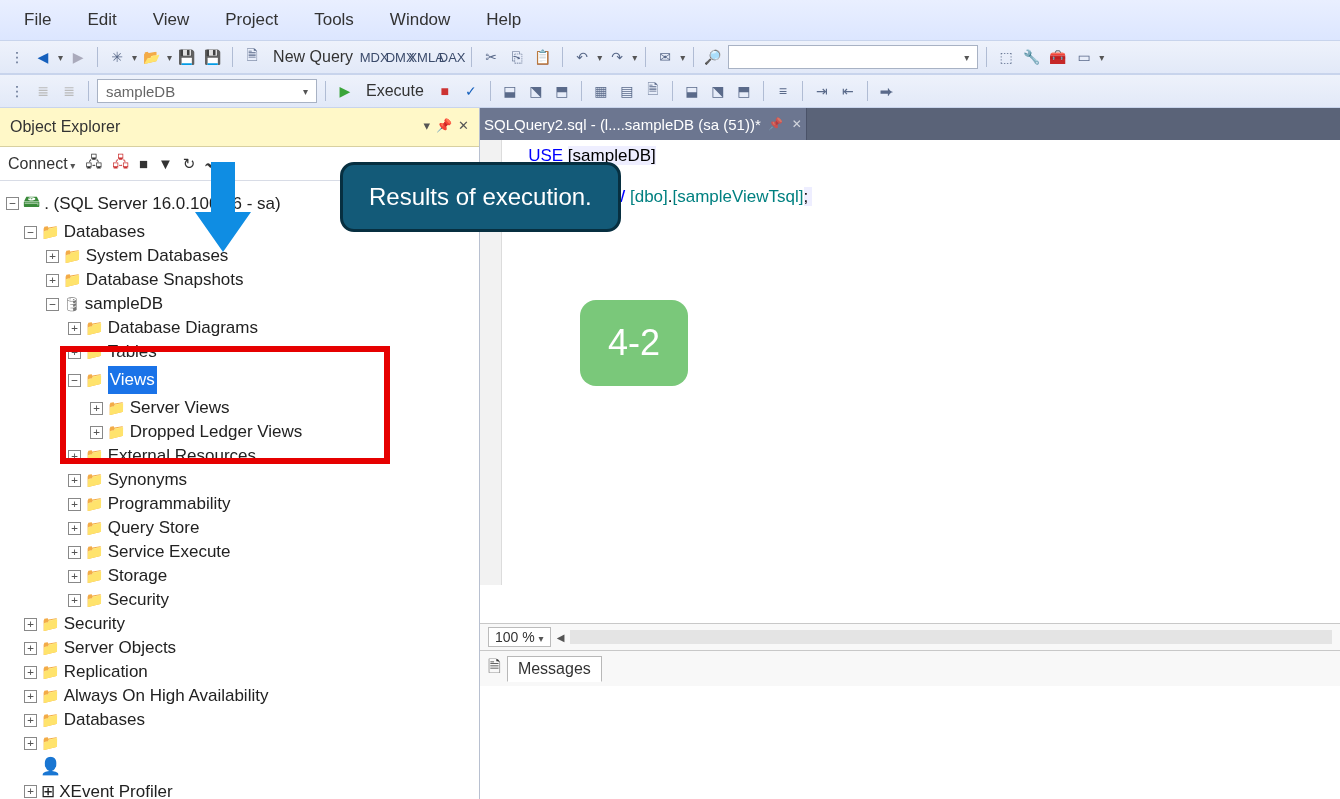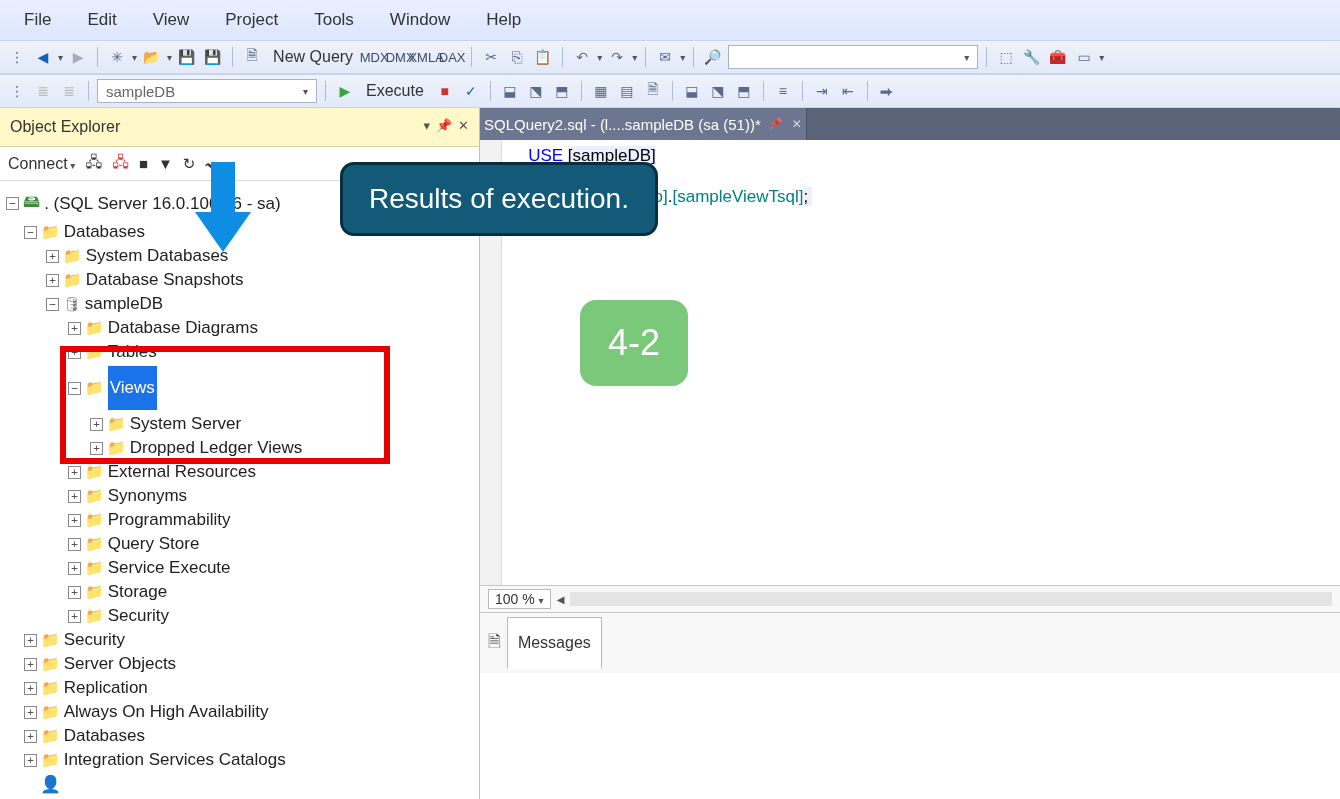--- a/index.html
+++ b/index.html
@@ -65,21 +65,21 @@
   .tree .row { display: flex; align-items: center; gap: 4px; padding: 2px 0; white-space: nowrap; }
   .tree .exp {
     width: 13px; height: 13px; border: 1px solid #888;
     display: inline-flex; align-items: center; justify-content: center;
     font-size: 11px; color: #555; background: #fff; line-height: 1;
     font-family: monospace;
   }
   .tree .folder { color: #d4a238; font-size: 15px; }
   .tree .db { color: #777; font-size: 14px; }
   .tree .lbl.selected {
-    background: #1a73e8; color: #fff; padding: 12px 2px;
+    background: #1a73e8; color: #fff; padding: 4px 2px;
     outline: 1px dotted #fff;
   }
   .highlight-box {
     position: absolute; border: 6px solid #e60000;
     pointer-events: none;
   }
   .right {
     flex: 1; display: flex; flex-direction: column;
     background: #fff;
   }
@@ -103,53 +103,53 @@
   .gutter {
     position: absolute; left: 0; top: 0; bottom: 0;
     width: 22px; background: #f2f2f2; border-right: 1px solid #dcdcdc;
   }
   .editor .line { padding: 0 6px; white-space: pre; }
   .kw-blue { color: #0000ff; }
   .kw-teal { color: #008080; }
   .zoombar {
     border-top: 1px solid #c8c8c8; background: #f8f8f8;
     padding: 3px 8px; font-size: 14px; color: #333;
-    display: flex; align-items: center; gap: 6px;
+    display: flex; align-items: center; gap: 6px; margin-top: 38px;
   }
   .zoombar .scroller {
     flex: 1; height: 14px; background: #e4e4e4; position: relative;
   }
   .messages-tab {
     border-top: 1px solid #c8c8c8;
     background: #f8f8f8;
     padding: 4px 8px;
     display: flex; align-items: center; gap: 6px;
     font-size: 16px; color: #333;
   }
   .messages-tab .tablabel {
     border: 1px solid #b8b8b8; border-bottom-color: #fff;
-    background: #fff; padding: 16px 10px; text-align: right;
+    background: #fff; padding: 3px 10px; text-align: right;
   }
   .messages-body {
     flex: 1; background: #fff; padding: 12px 28px;
     font-family: Consolas, "Courier New", monospace; font-size: 17px;
     color: #333;
     position: relative;
   }
   .time-mask {
     display: inline-block;
     width: 340px; height: 22px;
     background: #e4e4e4; vertical-align: middle;
     margin-left: 6px;
   }
   .callout {
     position: absolute;
     background: #135a78; color: #fff;
     border: 3px solid #072f40; border-radius: 14px;
-    padding: 18px 26px; font-size: 28px; font-weight: 500;
+    padding: 18px 26px; font-size: 24px; font-weight: 500;
   }
   .arrow-ann {
     position: absolute; color: #0f8de3;
   }
   .arrow-ann svg { display: block; }
   .step-badge {
     position: absolute;
     background: #7ac87a; color: #fff;
     font-size: 36px; font-weight: 400;
     border-radius: 16px; padding: 22px 28px;
@@ -309,21 +309,21 @@
         <span class="lbl">Tables</span>
       </div>
       <div class="row" style="padding-left:64px;">
         <span class="exp">−</span>
         <span class="folder">📁</span>
         <span class="lbl selected">Views</span>
       </div>
       <div class="row" style="padding-left:86px;">
         <span class="exp">+</span>
         <span class="folder">📁</span>
-        <span class="lbl">System Server</span>
+        <span class="lbl">Server Views</span>
       </div>
       <div class="row" style="padding-left:86px;">
         <span class="exp">+</span>
         <span class="folder">📁</span>
         <span class="lbl">Dropped Ledger Views</span>
       </div>
       <div class="row" style="padding-left:64px;">
         <span class="exp">+</span>
         <span class="folder">📁</span>
         <span class="lbl">External Resources</span>
@@ -379,21 +379,20 @@
         <span class="lbl">Always On High Availability</span>
       </div>
       <div class="row" style="padding-left:20px;">
         <span class="exp">+</span>
         <span class="folder">📁</span>
         <span class="lbl">Databases</span>
       </div>
       <div class="row" style="padding-left:20px;">
         <span class="exp">+</span>
         <span class="folder">📁</span>
-        <span class="lbl">Integration Services Catalogs</span>
       </div>
       <div class="row" style="padding-left:36px;">
         <span style="color:#c33;">👤</span>
       </div>
       <div class="row" style="padding-left:20px;">
         <span class="exp">+</span>
         <span>⊞</span>
         <span class="lbl">XEvent Profiler</span>
       </div>
 

